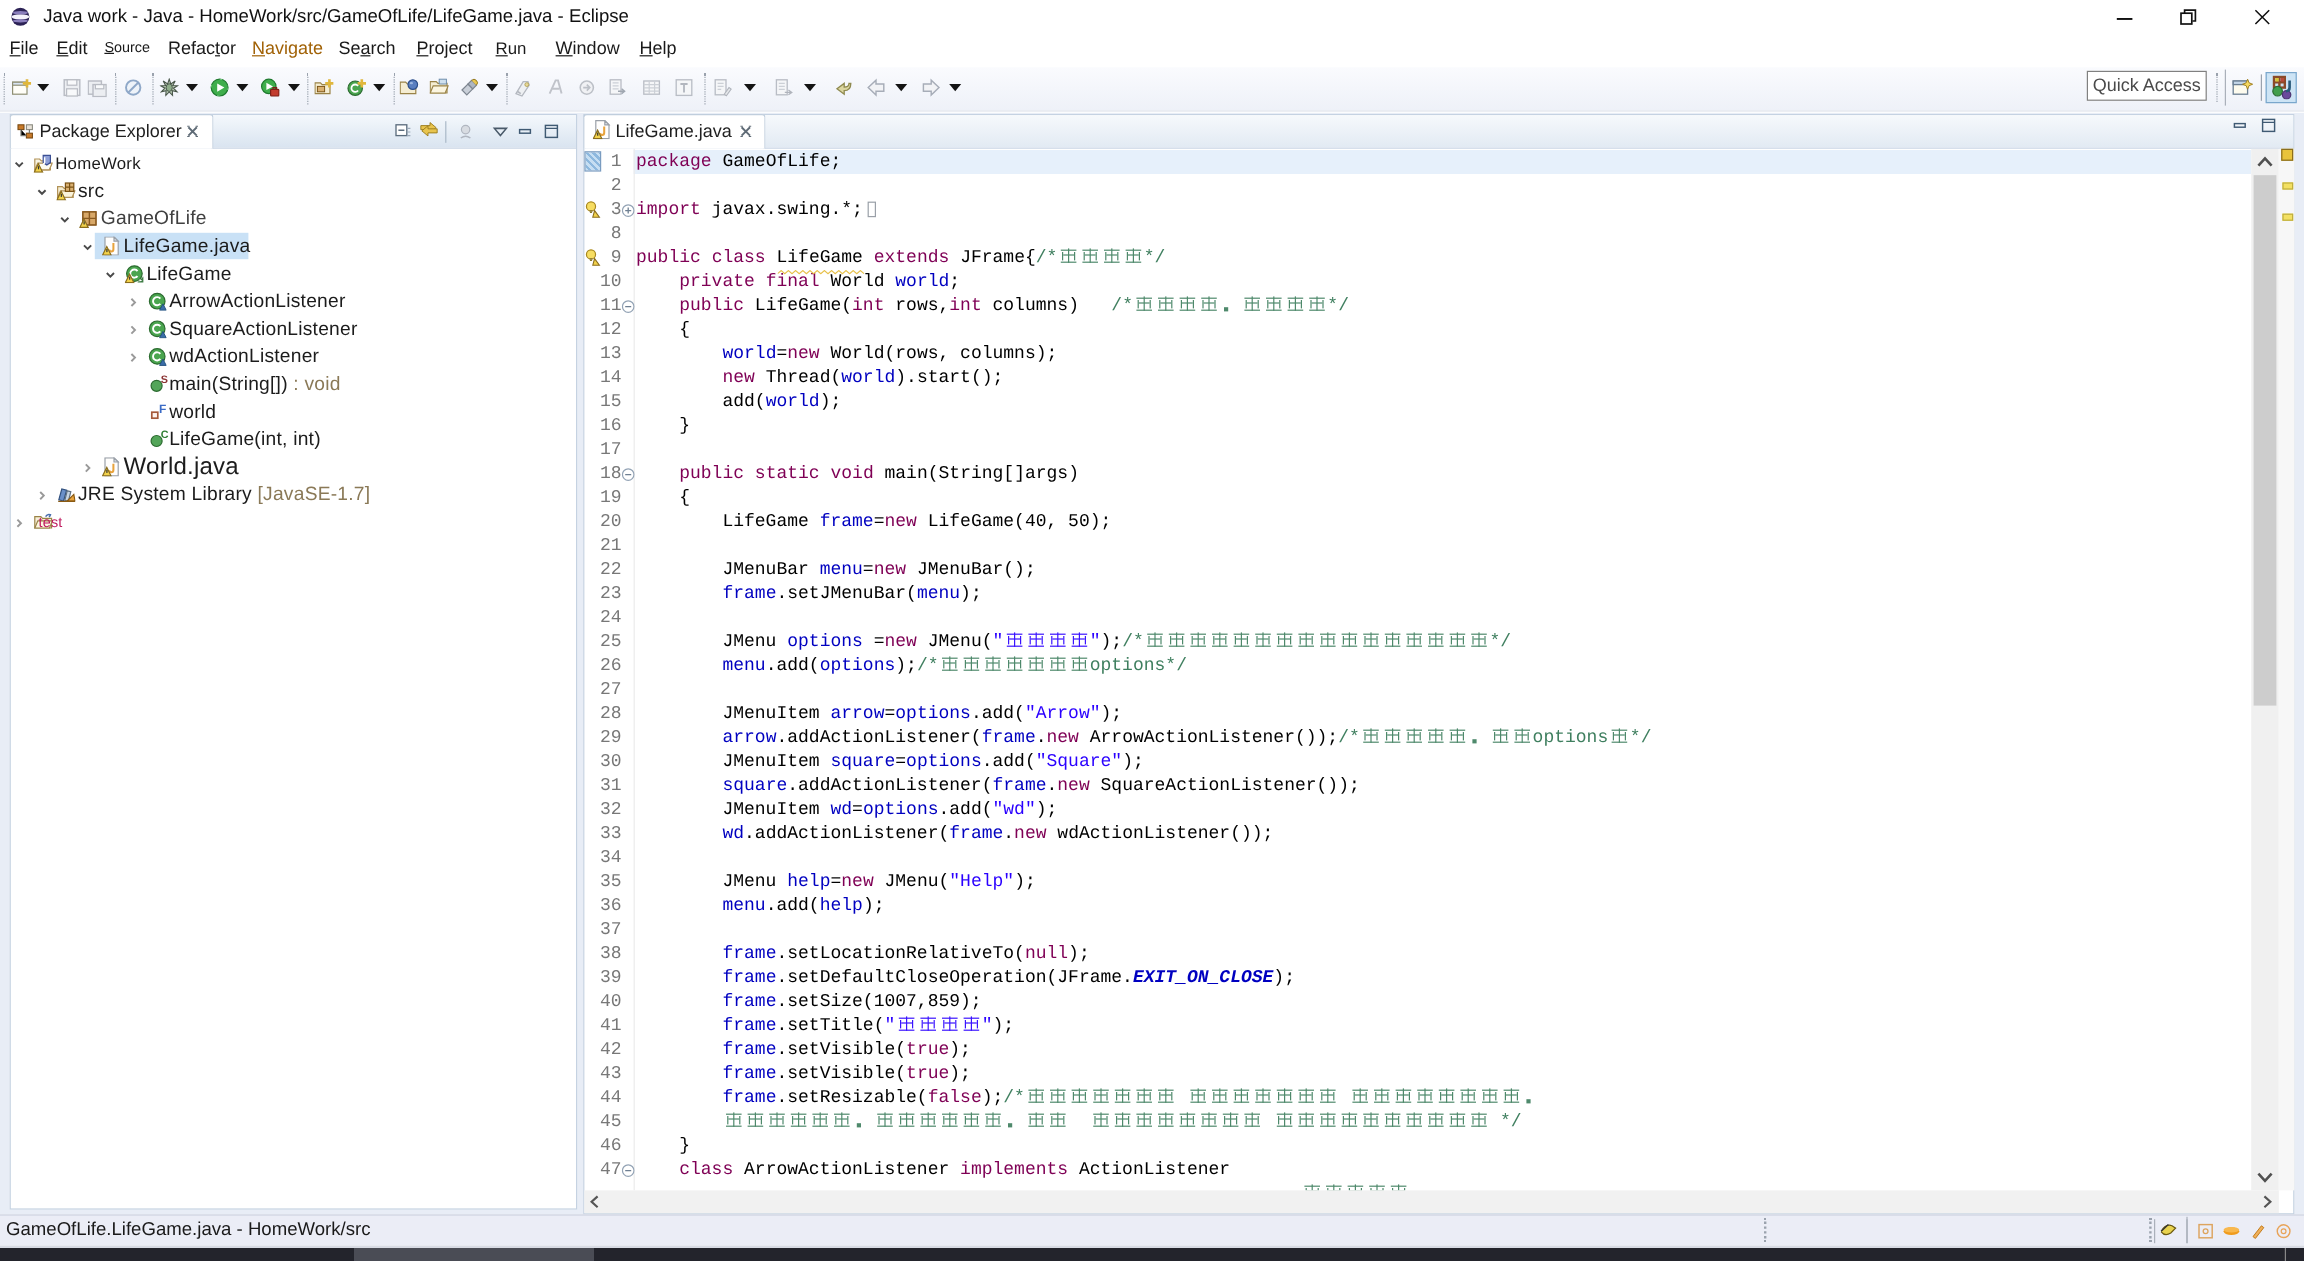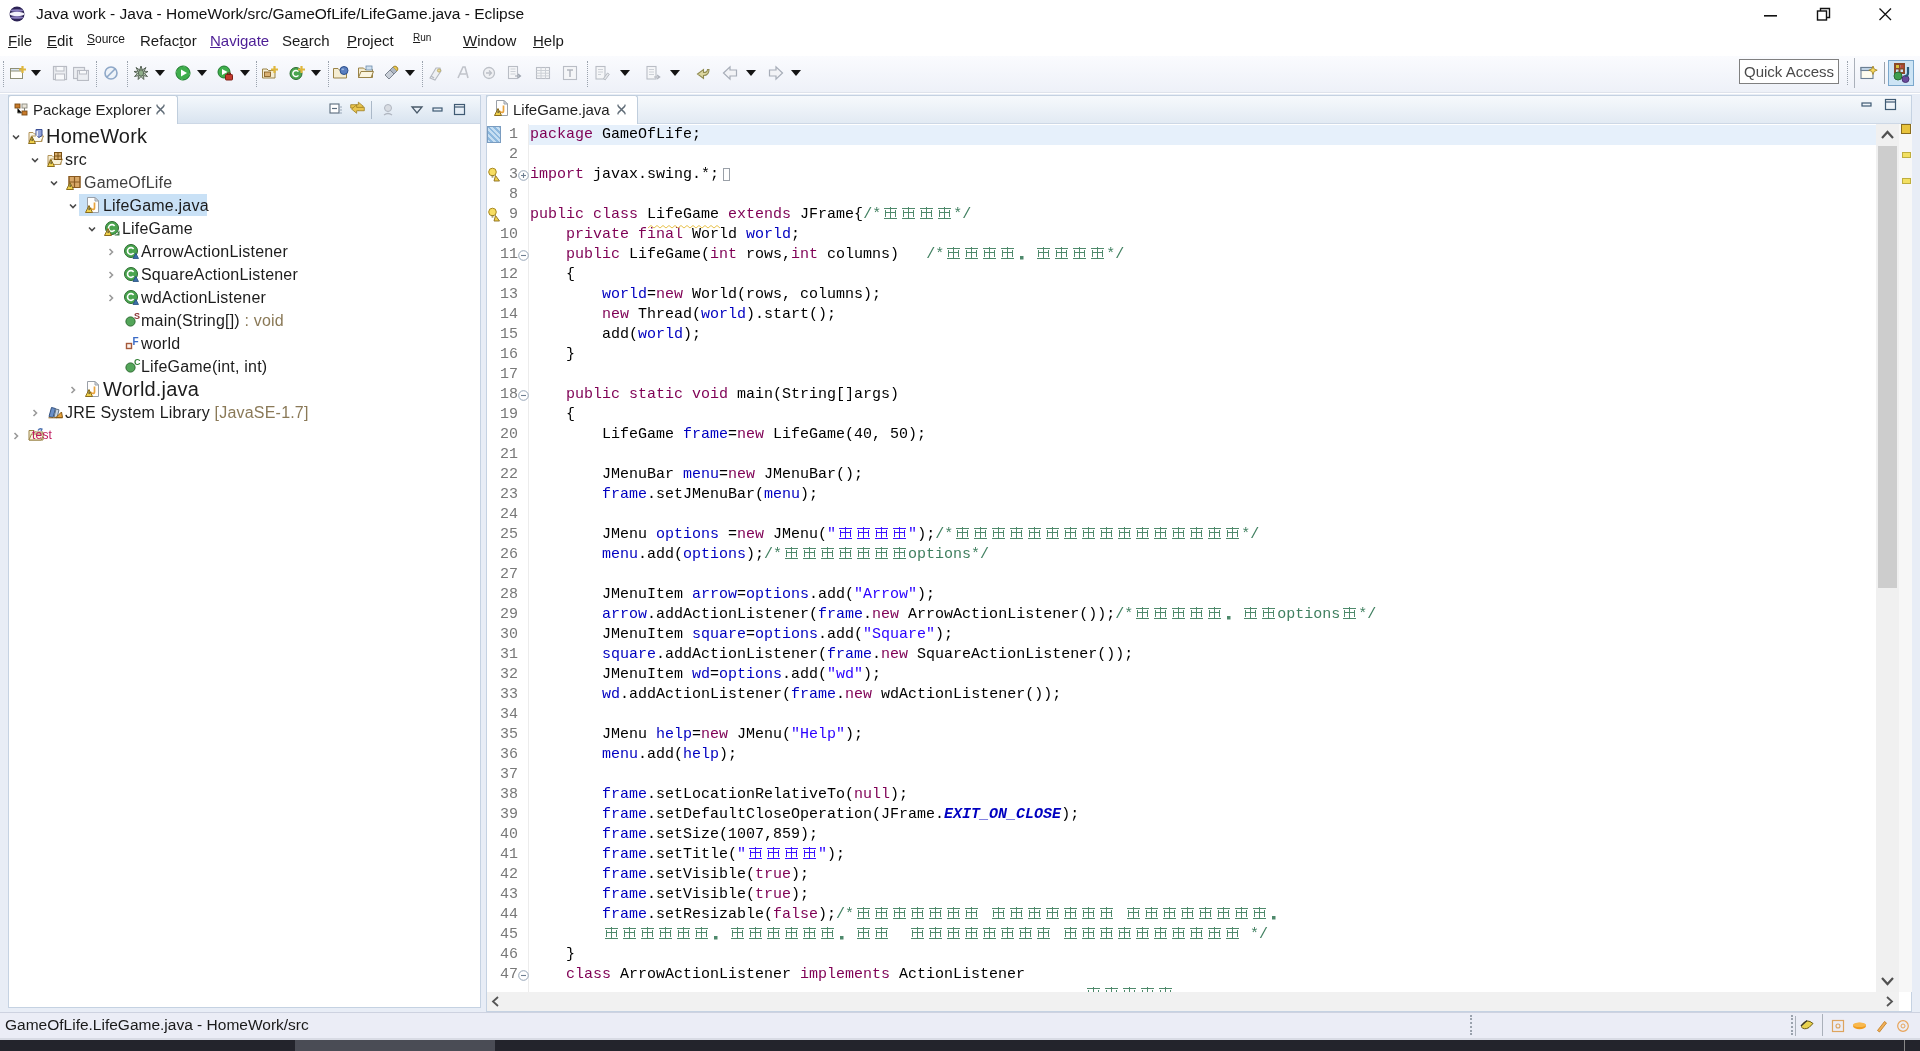--- a/index.html
+++ b/index.html
@@ -40,24 +40,24 @@
     <path d="M4.5 4 V1.5 H13.5 V10.5 H11" fill="none" stroke="#111" stroke-width="1.4"></path>
   </svg>
 <svg class="abs" style="left:1878px;top:7px" width="15" height="14" viewBox="0 0 15 14">
     <path d="M1.5 1.5 L13 13 M13 1.5 L1.5 13" stroke="#111" stroke-width="1.3"></path>
   </svg>
 <div class="abs" style="left:0;top:28px;width:1920px;height:28px;background:#fff"></div>
 <div class="abs" style="left:8px;top:32px;font-size:15px;color:#1a1a1a;white-space:nowrap"><span class="u">F</span>ile</div>
 <div class="abs" style="left:47px;top:32px;font-size:15px;color:#1a1a1a;white-space:nowrap"><span class="u">E</span>dit</div>
 <div class="abs" style="left:87px;top:32px;font-size:12px;color:#1a1a1a;white-space:nowrap"><span class="u">S</span>ource</div>
 <div class="abs" style="left:140px;top:32px;font-size:15px;color:#1a1a1a;white-space:nowrap">Refac<span class="u">t</span>or</div>
-<div class="abs" style="left:210px;top:32px;font-size:15px;color:#4c1d95;white-space:nowrap"><span class="u">N</span>avigate</div>
+<div class="abs" style="left:210px;top:32px;font-size:15px;color:#a16207;white-space:nowrap"><span class="u">N</span>avigate</div>
 <div class="abs" style="left:282px;top:32px;font-size:15px;color:#1a1a1a;white-space:nowrap">Se<span class="u">a</span>rch</div>
 <div class="abs" style="left:347px;top:32px;font-size:15px;color:#1a1a1a;white-space:nowrap"><span class="u">P</span>roject</div>
-<div class="abs" style="left:413px;top:32px;font-size:10px;color:#1a1a1a;white-space:nowrap"><span class="u">R</span>un</div>
+<div class="abs" style="left:413px;top:32px;font-size:14px;color:#1a1a1a;white-space:nowrap"><span class="u">R</span>un</div>
 <div class="abs" style="left:463px;top:32px;font-size:15px;color:#1a1a1a;white-space:nowrap"><span class="u">W</span>indow</div>
 <div class="abs" style="left:533px;top:32px;font-size:15px;color:#1a1a1a;white-space:nowrap"><span class="u">H</span>elp</div>
 <div class="abs" style="left:0;top:56px;width:1920px;height:37px;background:linear-gradient(#fafbfe,#eef1f8);border-bottom:1px solid #dfe3ec"></div>
 <div class="tsep" style="left:3px"></div>
 <svg class="abs" style="left:10px;top:65px" width="16" height="16" viewBox="0 0 16 16">
     <rect x="0.5" y="3.5" width="12" height="10" fill="#fffef8" stroke="#8f8f74" stroke-width="1"></rect>
     <rect x="0.5" y="3.5" width="12" height="2.5" fill="#d7e3f2" stroke="#8f8f74" stroke-width="1"></rect>
     <path d="M12.5 1 v7 M9 4.5 h7" stroke="#e0b73c" stroke-width="2.2"></path>
   </svg>
 <div class="dd" style="left:31px;top:70px"></div>
@@ -236,21 +236,21 @@
     <path d="M2 3.5 L5 6.5 L8 3.5" stroke="#4a4a4a" stroke-width="1.6" fill="none"></path>
   </svg>
 <svg class="abs" style="left:28px;top:128px" width="16" height="16" viewBox="0 0 16 16">
     <path d="M1 13.5 V4.5 H5 L6.5 6 H14 V13.5 Z" fill="#f8f4e4" stroke="#b29359" stroke-width="1"></path>
     <path d="M1 13.5 L3.5 8 H15.5 L13 13.5 Z" fill="#fdfbf0" stroke="#b29359" stroke-width="1"></path>
     <path d="M8 1.5 h6 v6 l-3 2 l-3 -2 Z" fill="#8e9fd6" stroke="#3b4f94" stroke-width="1"></path>
     <path d="M9.2 3 v4.2 q0 1.4 -1.3 1.2" stroke="#fff" stroke-width="1.2" fill="none"></path>
     <path d="M0.5 15.5 L4 8.5 L7.5 15.5 Z" fill="#f2d24b" stroke="#8a6d1d" stroke-width="1"></path>
     <rect x="3.6" y="10.5" width="1" height="2.6" fill="#333"></rect>
   </svg>
-<div class="abs" style="left:46px;top:128px;font-size:20px;letter-spacing:0.2px;color:#1c1c1c;line-height:17px;white-space:nowrap">HomeWork</div>
+<div class="abs" style="left:46px;top:128px;font-size:14px;letter-spacing:0.2px;color:#1c1c1c;line-height:17px;white-space:nowrap">HomeWork</div>
 <svg class="abs" style="left:30px;top:155px" width="10" height="10" viewBox="0 0 10 10">
     <path d="M2 3.5 L5 6.5 L8 3.5" stroke="#4a4a4a" stroke-width="1.6" fill="none"></path>
   </svg>
 <svg class="abs" style="left:47px;top:151px" width="16" height="16" viewBox="0 0 16 16">
     <path d="M1 13.5 V4.5 H5 L6.5 6 H14 V13.5 Z" fill="#f5edd2" stroke="#b29359" stroke-width="1"></path>
     <path d="M1 13.5 L3.5 8 H15.5 L13 13.5 Z" fill="#faf3da" stroke="#b29359" stroke-width="1"></path>
     <rect x="7.5" y="1.5" width="7" height="7" fill="#d9b071" stroke="#7a5214" stroke-width="1"></rect>
     <path d="M7.5 5 h7 M11 1.5 v7" stroke="#7a5214" stroke-width="1"></path>
     <path d="M0.5 15.5 L4 8.5 L7.5 15.5 Z" fill="#f2d24b" stroke="#8a6d1d" stroke-width="1"></path>
     <rect x="3.6" y="10.5" width="1" height="2.6" fill="#333"></rect>

